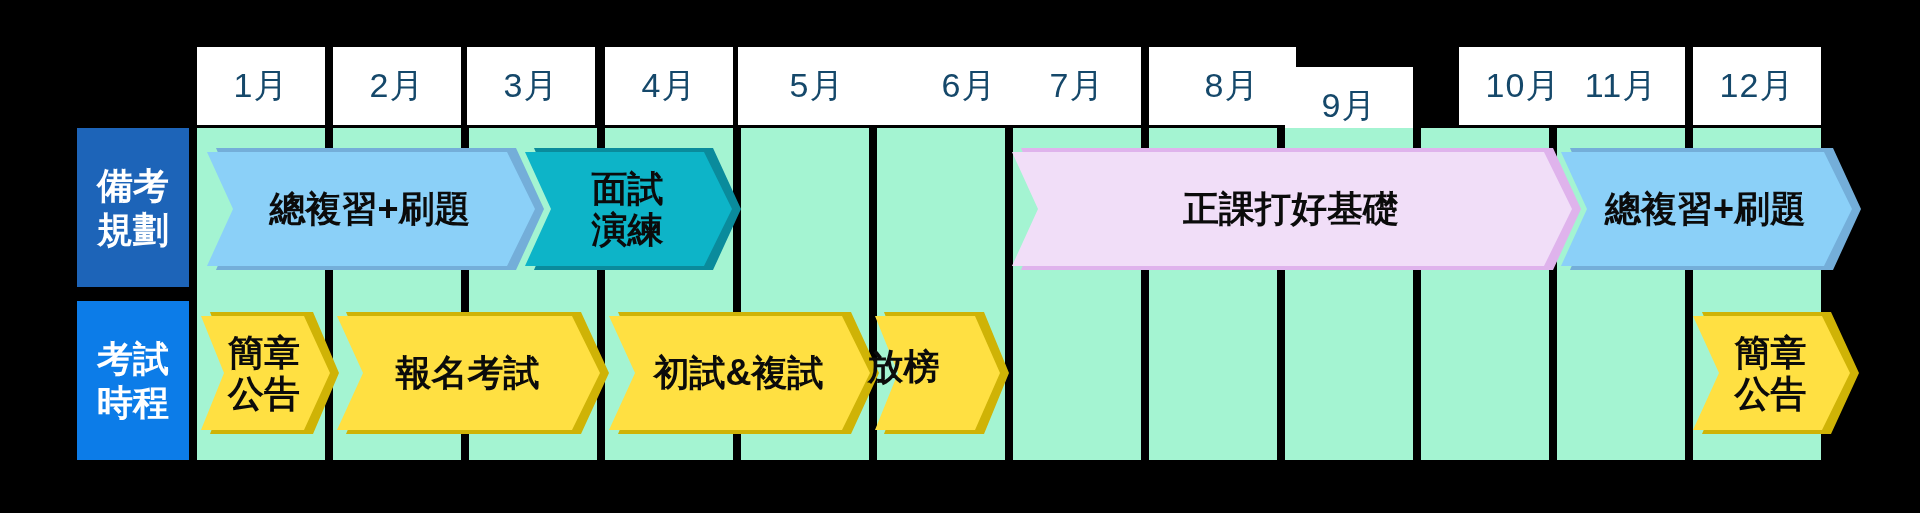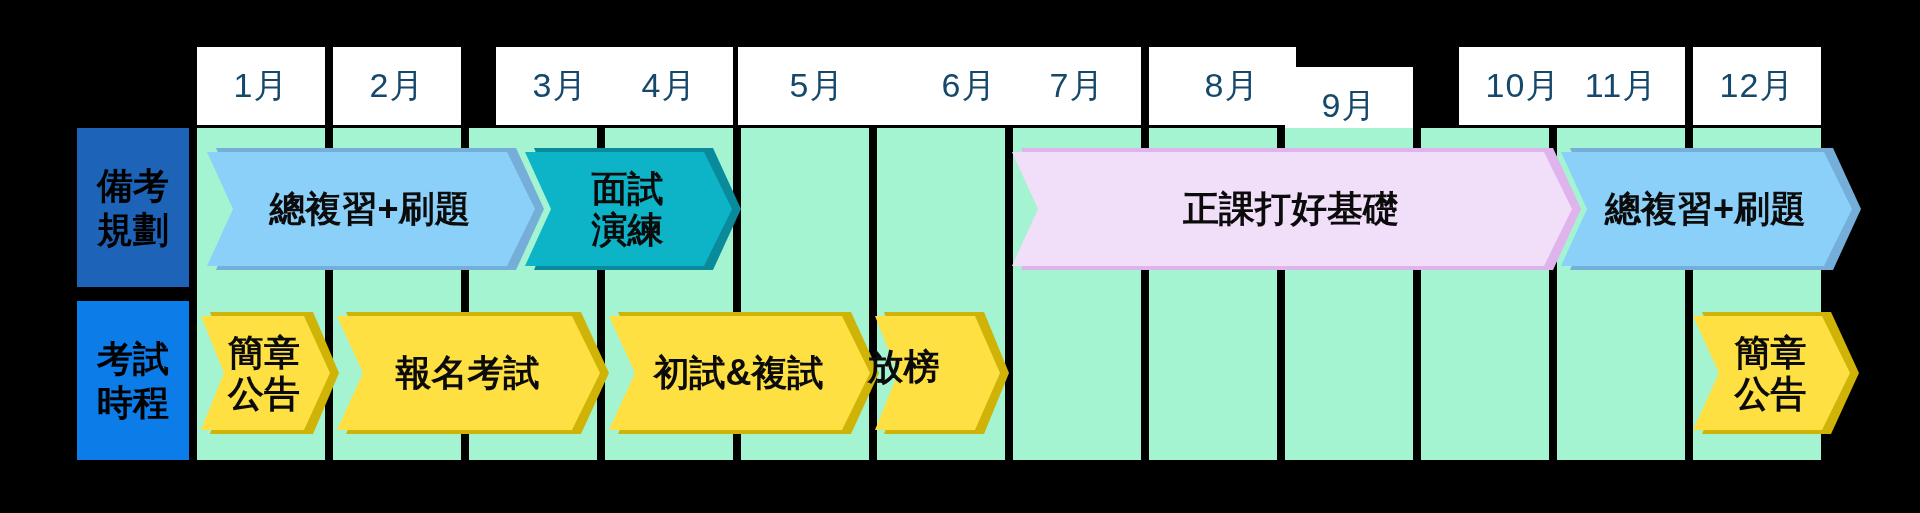--- a/index.html
+++ b/index.html
@@ -21,21 +21,21 @@
   .grid-col{
     position:absolute;
     top:128px;height:332px;width:128px;
     background:#a4f4d2;
   }
   .row-label{
     position:absolute;
     left:77px;width:112px;height:159px;
     display:flex;align-items:center;justify-content:center;
     text-align:center;
-    color:#000000;font-size:36px;font-weight:bold;line-height:1.22;
+    color:#ffffff;font-size:36px;font-weight:bold;line-height:1.22;
     white-space:pre-line;
   }
   #row-label-plan{top:128px;background:#1d64b8;}
   #row-label-schedule{top:301px;background:#0c7ce8;}
   .arrow-svg{position:absolute;overflow:visible;}
   .arrow-label{
     position:absolute;
     display:flex;align-items:center;justify-content:center;
     text-align:center;
     font-size:36px;font-weight:bold;color:#0b0b0b;
@@ -43,21 +43,21 @@
     pointer-events:none;
   }
 </style>
 </head>
 <body>
 
 <div id="stage">
   <div id="month-header">
       <div class="month-cell" style="left: 197px;">1月</div>
       <div class="month-cell" style="left: 333px;">2月</div>
-      <div class="month-cell" style="left: 496px;">3月</div>
+      <div class="month-cell" style="left: 467px;">3月</div>
       <div class="month-cell" style="left: 605px;">4月</div>
       <div class="month-cell" style="left: 738px; padding-left: 15px;">5月</div>
       <div class="month-cell" style="left: 877px; padding-left: 28px;">6月</div>
       <div class="month-cell" style="left: 1013px;">7月</div>
       <div class="month-cell" style="left: 1149px; padding-left: 19px;">8月</div>
       <div class="month-cell" style="left: 1285px; margin-top: 20px;">9月</div>
       <div class="month-cell" style="left: 1421px; margin-left: 38px;">10月</div>
       <div class="month-cell" style="left: 1557px;">11月</div>
       <div class="month-cell" style="left: 1693px;">12月</div>
     </div>

